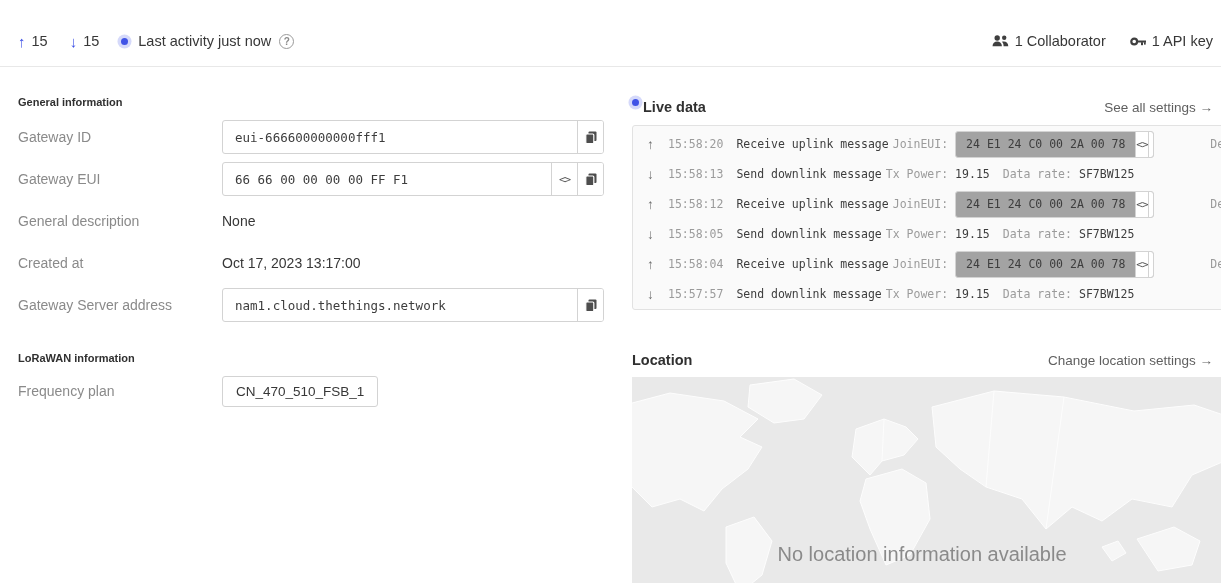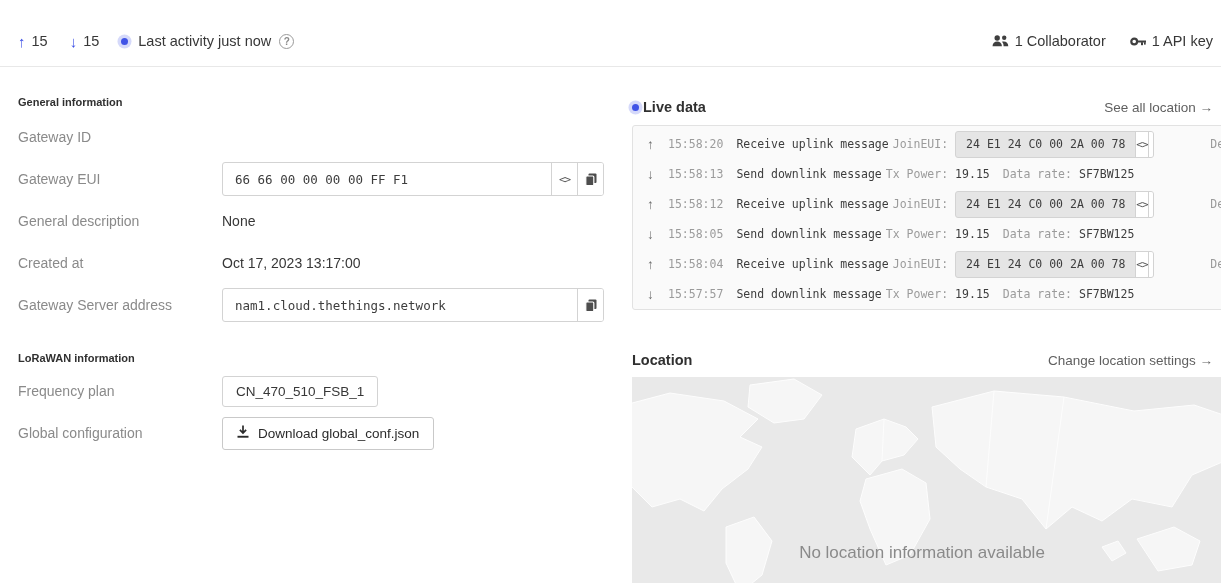--- a/index.html
+++ b/index.html
@@ -51,42 +51,42 @@
   .code-glyph{font-family:"DejaVu Sans Mono",monospace;font-size:11px;color:#555;letter-spacing:-1px;}
   .tag{display:inline-flex;align-items:center;height:31px;padding:0 13px;border:1px solid var(--border-input);
     border-radius:3px;background:#fff;font-size:13.5px;color:var(--text-dark);}
   .dl-btn{display:inline-flex;align-items:center;gap:9px;height:33px;padding:0 14px;border:1px solid #c9c9c9;
     border-radius:3px;background:#fff;font-family:"Liberation Sans",sans-serif;font-size:13.5px;color:#2b2b2b;cursor:pointer;}
 
   
   .panel-header{position:absolute;left:632px;width:581px;display:flex;align-items:center;justify-content:space-between;}
   .panel-header.live{top:99px;}
   .panel-header.location{top:352px;}
-  .hleft{display:flex;align-items:center;}
+  .hleft{display:flex;align-items:flex-start;}
   .htitle{font-size:14.5px;font-weight:bold;color:#303030;}
   .hlink{font-size:13.5px;color:var(--link-gray);text-decoration:none;cursor:pointer;}
   .live-panel{position:absolute;left:632px;top:125px;width:600px;height:185px;background:var(--panel-bg);
     border:1px solid var(--panel-border);border-radius:3px;padding-top:3px;overflow:hidden;}
   .log-row{height:30px;display:flex;align-items:center;padding-left:14px;white-space:nowrap;
     font-family:"DejaVu Sans Mono",monospace;font-size:11.5px;color:#3d3d3d;}
   .log-arrow{color:#6e6e6e;font-family:"Liberation Sans",sans-serif;font-size:13.5px;width:15px;flex:none;}
   .log-time{color:var(--log-gray);margin:0 13px 0 6px;}
   .log-msg{margin-right:4px;}
   .log-key{color:var(--log-gray);margin-right:7px;}
   .log-val{margin-right:13px;}
-  .log-box{display:inline-flex;align-items:stretch;height:27px;background:#e5e5e5;border:1px solid var(--border-input);
+  .log-box{display:inline-flex;align-items:stretch;height:27px;background:#a3a3a3;border:1px solid var(--border-input);
     border-radius:3px;overflow:hidden;}
   .log-box .val{display:flex;align-items:center;padding:0 10px;font-size:11.5px;}
   .log-box .seg{width:26px;border:none;border-left:1px solid var(--border-input);background:#fff;
     display:flex;align-items:center;justify-content:center;cursor:pointer;}
   .log-trailing{color:var(--log-gray);margin-left:56px;}
 
   .map{position:absolute;left:632px;top:377px;width:600px;height:240px;background:var(--map-bg);overflow:hidden;}
   .map svg{position:absolute;left:0;top:0;}
-  .map-empty{position:absolute;left:0;top:166px;width:580px;text-align:center;font-size:17px;color:#8a8a8a;}
+  .map-empty{position:absolute;left:0;top:166px;width:580px;text-align:center;font-size:20px;color:#8a8a8a;}
 </style>
 </head>
 <body>
 
 <div class="stage">
 
   <div class="clip-fragment"></div>
   <div class="left-edge-line"></div>
 
   <div class="topbar">
@@ -129,20 +129,29 @@
         <span>1 API key</span>
       </span>
     </div>
   </div>
 
   <div class="left-col">
     <h3>General information</h3>
     <div id="general-rows">
         <div class="info-row">
           <span class="label">Gateway ID</span>
+          <div class="input-group">
+            <span class="field-text mono">eui-666600000000fff1</span>
+            <button class="seg">
+              <svg width="12" height="13" viewBox="0 0 12 13">
+                <rect x="3.5" y="0.5" width="8" height="9.5" rx="1" fill="#4d4d4d"></rect>
+                <rect x="0.8" y="3" width="8" height="9.5" rx="1" fill="#4d4d4d" stroke="#ffffff" stroke-width="1.2"></rect>
+              </svg>
+            </button>
+          </div>
         </div>
         <div class="info-row">
           <span class="label">Gateway EUI</span>
           <div class="input-group">
             <span class="field-text mono">66 66 00 00 00 00 FF F1</span>
             <button class="seg">
               <span class="code-glyph">&lt;&gt;</span>
             </button>
             <button class="seg">
               <svg width="12" height="13" viewBox="0 0 12 13">
@@ -171,40 +180,28 @@
               </svg>
             </button>
           </div>
         </div>
       </div>
     <h3 class="lorawan">LoRaWAN information</h3>
     <div class="info-row">
       <span class="label">Frequency plan</span>
       <span class="tag">CN_470_510_FSB_1</span>
     </div>
-    <div class="info-row">
-      <span class="label">Global configuration</span>
-      <button class="dl-btn">
-        <span class="icon">
-          <svg width="12" height="13" viewBox="0 0 12 13">
-              <path d="M6 0.5v7.2M2.9 4.8L6 8.1l3.1-3.3" stroke="#2b2b2b" stroke-width="1.7" fill="none"></path>
-              <rect x="0.5" y="10.8" width="11" height="1.9" fill="#2b2b2b"></rect>
-            </svg>
-        </span>
-        <span>Download global_conf.json</span>
-      </button>
-    </div>
   </div>
 
   <div class="panel-header live">
     <span class="hleft">
       <span class="live-dot"></span>
       <span class="htitle">Live data</span>
     </span>
-    <a class="hlink">See all location →</a>
+    <a class="hlink">See all settings →</a>
   </div>
 
   <div class="live-panel" id="live-panel">
       <div class="log-row">
         <span class="log-arrow">↑</span>
         <span class="log-time">15:58:20</span>
         <span class="log-msg">Receive uplink message</span>
         <span class="log-key">JoinEUI:</span>
         <span class="log-box mono">
           <span class="val">24 E1 24 C0 00 2A 00 78</span>

